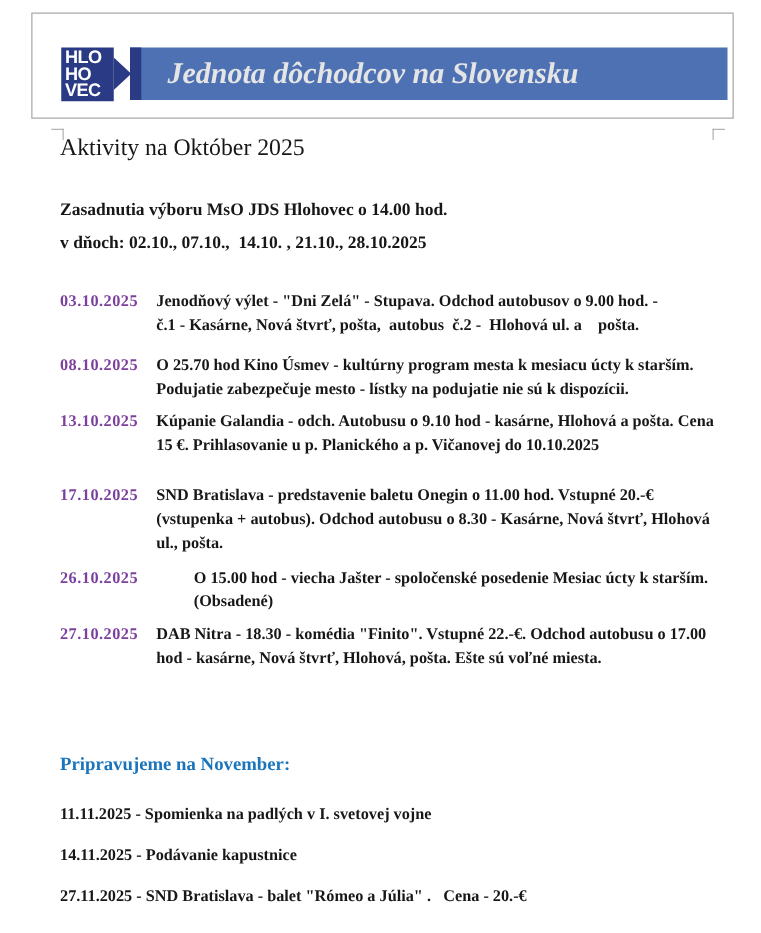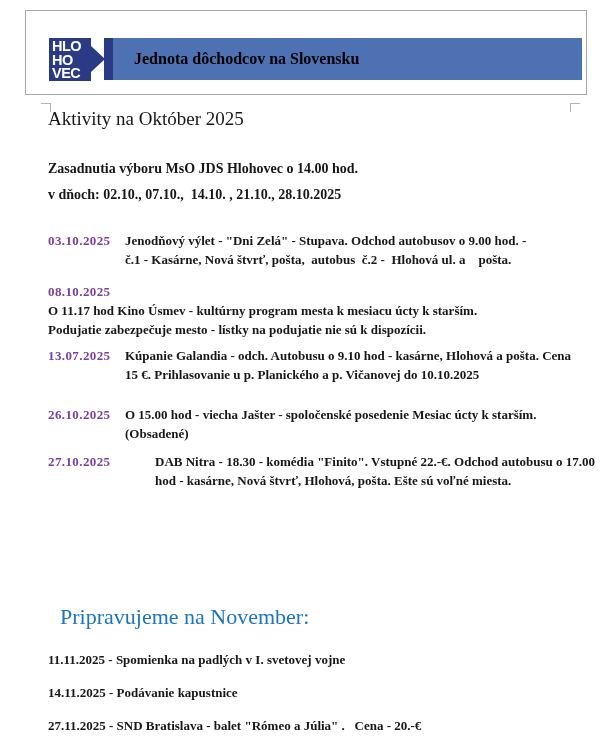--- a/index.html
+++ b/index.html
@@ -48,22 +48,23 @@
   }
   .banner{
     position:absolute;left:78px;top:27px;
     width:448px;height:42px;
     background:var(--banner);
     border-left:9px solid var(--navy);
     display:flex;align-items:center;
     padding-left:21px;
   }
   .banner-title{
-    color:#000000;font-weight:bold;font-size:16px;
+    color:#e5e5e5;font-weight:bold;font-size:24px;
     white-space:nowrap;
+    font-style:italic;
   }
 
   
   .mark{position:absolute;width:9px;height:8px;}
   .mark-left{left:41px;top:103px;border-top:1px solid var(--mark);border-right:1px solid var(--mark);}
   .mark-right{left:570px;top:103px;border-top:1px solid var(--mark);border-left:1px solid var(--mark);}
 
   
   .doc-title{
     position:absolute;left:48px;top:108px;
@@ -73,43 +74,43 @@
     position:absolute;left:48px;top:156px;
     font-size:14px;font-weight:bold;color:var(--ink);
     line-height:26px;white-space:pre-wrap;
   }
 
   .events{
     position:absolute;left:48px;top:231px;width:556px;
   }
   .event{display:flex;}
   .event:nth-child(1){margin-bottom:13px;}
-  .event:nth-child(2){margin-bottom:7px;flex-direction:column;}
+  .event:nth-child(2){margin-bottom:7px;}
   .event:nth-child(3){margin-bottom:21px;}
   .event:nth-child(4){margin-bottom:9px;}
   .event:nth-child(5){margin-bottom:7px;gap:30px;}
   .event-date{
     flex:none;width:77px;
     color:var(--purple);
     font-weight:bold;font-size:13px;line-height:19px;
     letter-spacing:0.4px;
   }
   .event-text{
     font-weight:bold;font-size:13px;line-height:19px;
     color:var(--ink);white-space:pre-wrap;
   }
 
   
   .november{
     position:absolute;left:48px;top:604px;width:540px;
   }
   .nov-heading{
     color:var(--heading-blue);
-    font-size:22px;font-weight:normal;
-    margin:0 0 20px 12px;
+    font-size:15px;font-weight:bold;
+    margin:0 0 20px 0;
   }
   .nov-item{
     font-size:13px;font-weight:bold;color:var(--ink);
     line-height:19px;margin-bottom:14px;
     white-space:pre-wrap;
   }
 </style>
 </head>
 <body>
 
@@ -136,27 +137,33 @@
 v dňoch: 02.10., 07.10.,  14.10. , 21.10., 28.10.2025</div>
 
   <div class="events">
     <div class="event">
       <div class="event-date">03.10.2025</div>
       <div class="event-text">Jenodňový výlet - "Dni Zelá" - Stupava. Odchod autobusov o 9.00 hod. -
 č.1 - Kasárne, Nová štvrť, pošta,  autobus  č.2 -  Hlohová ul. a    pošta.</div>
     </div>
     <div class="event">
       <div class="event-date">08.10.2025</div>
-      <div class="event-text">O 11.17 hod Kino Úsmev - kultúrny program mesta k mesiacu úcty k starším.
+      <div class="event-text">O 25.70 hod Kino Úsmev - kultúrny program mesta k mesiacu úcty k starším.
 Podujatie zabezpečuje mesto - lístky na podujatie nie sú k dispozícii.</div>
     </div>
     <div class="event">
-      <div class="event-date">13.07.2025</div>
+      <div class="event-date">13.10.2025</div>
       <div class="event-text">Kúpanie Galandia - odch. Autobusu o 9.10 hod - kasárne, Hlohová a pošta. Cena
 15 €. Prihlasovanie u p. Planického a p. Vičanovej do 10.10.2025</div>
+    </div>
+    <div class="event">
+      <div class="event-date">17.10.2025</div>
+      <div class="event-text">SND Bratislava - predstavenie baletu Onegin o 11.00 hod. Vstupné 20.-€
+(vstupenka + autobus). Odchod autobusu o 8.30 - Kasárne, Nová štvrť, Hlohová
+ul., pošta.</div>
     </div>
     <div class="event">
       <div class="event-date">26.10.2025</div>
       <div class="event-text">O 15.00 hod - viecha Jašter - spoločenské posedenie Mesiac úcty k starším.
 (Obsadené)</div>
     </div>
     <div class="event">
       <div class="event-date">27.10.2025</div>
       <div class="event-text">DAB Nitra - 18.30 - komédia "Finito". Vstupné 22.-€. Odchod autobusu o 17.00
 hod - kasárne, Nová štvrť, Hlohová, pošta. Ešte sú voľné miesta.</div>

